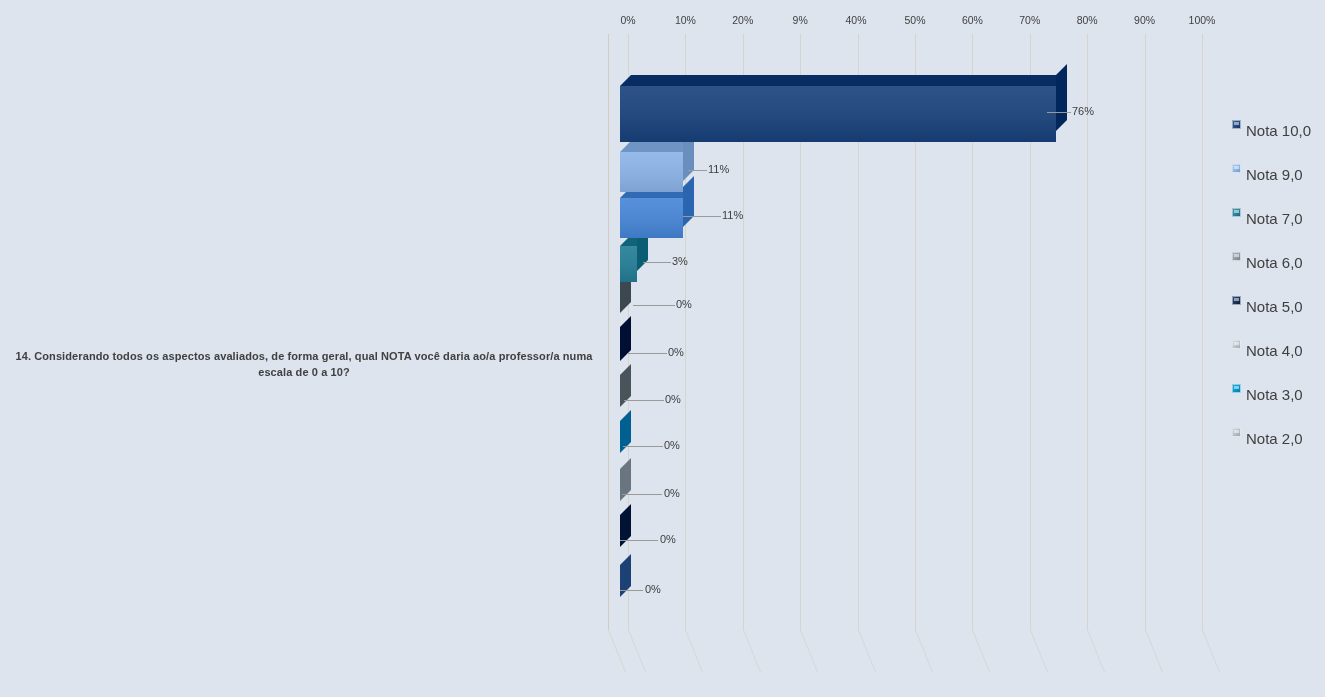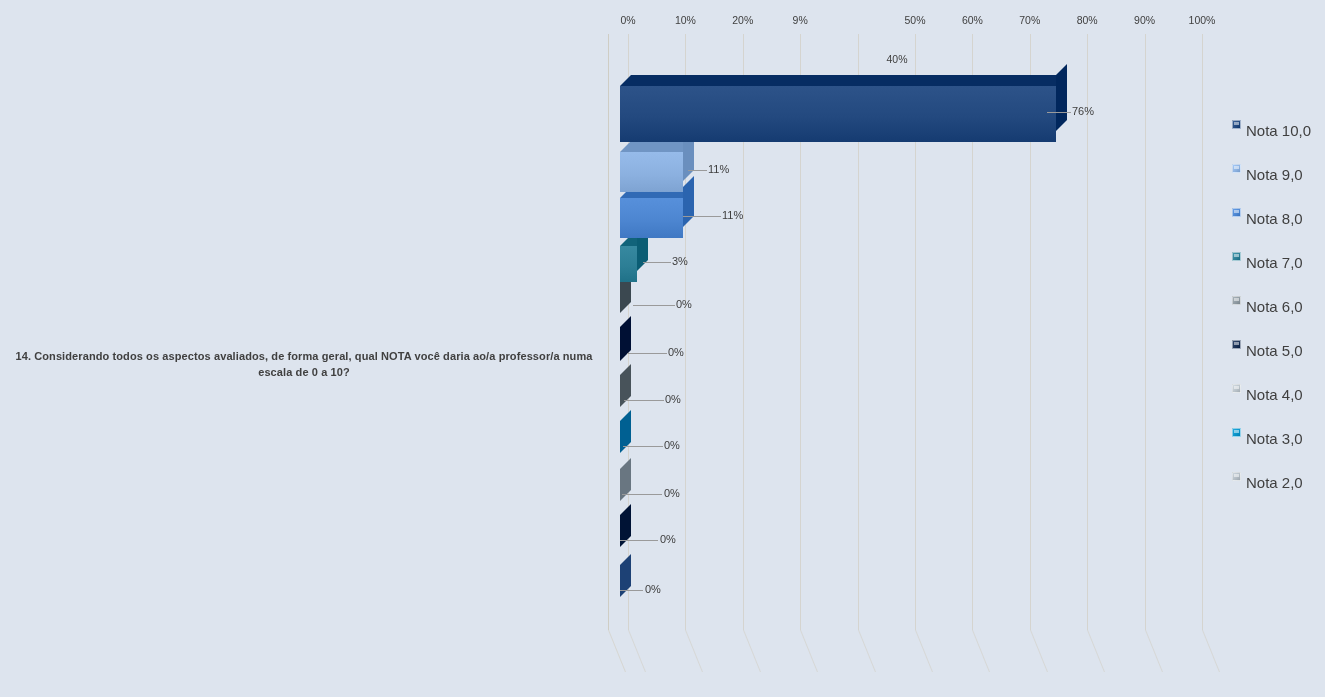--- a/index.html
+++ b/index.html
@@ -169,21 +169,21 @@
 
 <div id="stage">
 
   <div id="question">14. Considerando todos os aspectos avaliados, de forma geral, qual NOTA você daria ao/a professor/a numa escala de 0 a 10?</div>
 
   <div id="axis-labels">
       <div class="axis-tick-label" style="left: 628px;">0%</div>
       <div class="axis-tick-label" style="left: 685.4px;">10%</div>
       <div class="axis-tick-label" style="left: 742.8px;">20%</div>
       <div class="axis-tick-label" style="left: 800.2px;">9%</div>
-      <div class="axis-tick-label" style="left: 897px; margin-top: 39px;">40%</div>
+      <div class="axis-tick-label" style="left: 856px;">40%</div>
       <div class="axis-tick-label" style="left: 915px;">50%</div>
       <div class="axis-tick-label" style="left: 972.4px;">60%</div>
       <div class="axis-tick-label" style="left: 1029.8px;">70%</div>
       <div class="axis-tick-label" style="left: 1087.2px;">80%</div>
       <div class="axis-tick-label" style="left: 1144.6px;">90%</div>
       <div class="axis-tick-label" style="left: 1202px;">100%</div>
     </div>
 
   <div id="plot">
     <div id="axis-line"></div>
@@ -292,24 +292,20 @@
   <div id="legend">
       <div class="legend-item">
         <span class="legend-swatch" style="background: linear-gradient(135deg, rgb(59, 97, 151) 0%, rgb(35, 73, 127) 60%, rgb(13, 51, 105) 100%);"></span>
         <span class="legend-text">Nota 10,0</span>
       </div>
       <div class="legend-item">
         <span class="legend-swatch" style="background: linear-gradient(135deg, rgb(164, 201, 248) 0%, rgb(140, 177, 224) 60%, rgb(118, 155, 202) 100%);"></span>
         <span class="legend-text">Nota 9,0</span>
       </div>
       <div class="legend-item">
-        <span class="legend-swatch" style="background: linear-gradient(135deg, rgb(101, 158, 233) 0%, rgb(77, 134, 209) 60%, rgb(55, 112, 187) 100%);"></span>
-        <span class="legend-text">Nota 8,0</span>
-      </div>
-      <div class="legend-item">
         <span class="legend-swatch" style="background: linear-gradient(135deg, rgb(69, 151, 174) 0%, rgb(45, 127, 150) 60%, rgb(23, 105, 128) 100%);"></span>
         <span class="legend-text">Nota 7,0</span>
       </div>
       <div class="legend-item">
         <span class="legend-swatch" style="background: linear-gradient(135deg, rgb(167, 178, 186) 0%, rgb(143, 154, 162) 60%, rgb(121, 132, 140) 100%);"></span>
         <span class="legend-text">Nota 6,0</span>
       </div>
       <div class="legend-item">
         <span class="legend-swatch" style="background: linear-gradient(135deg, rgb(51, 74, 110) 0%, rgb(27, 50, 86) 60%, rgb(5, 28, 64) 100%);"></span>
         <span class="legend-text">Nota 5,0</span>

